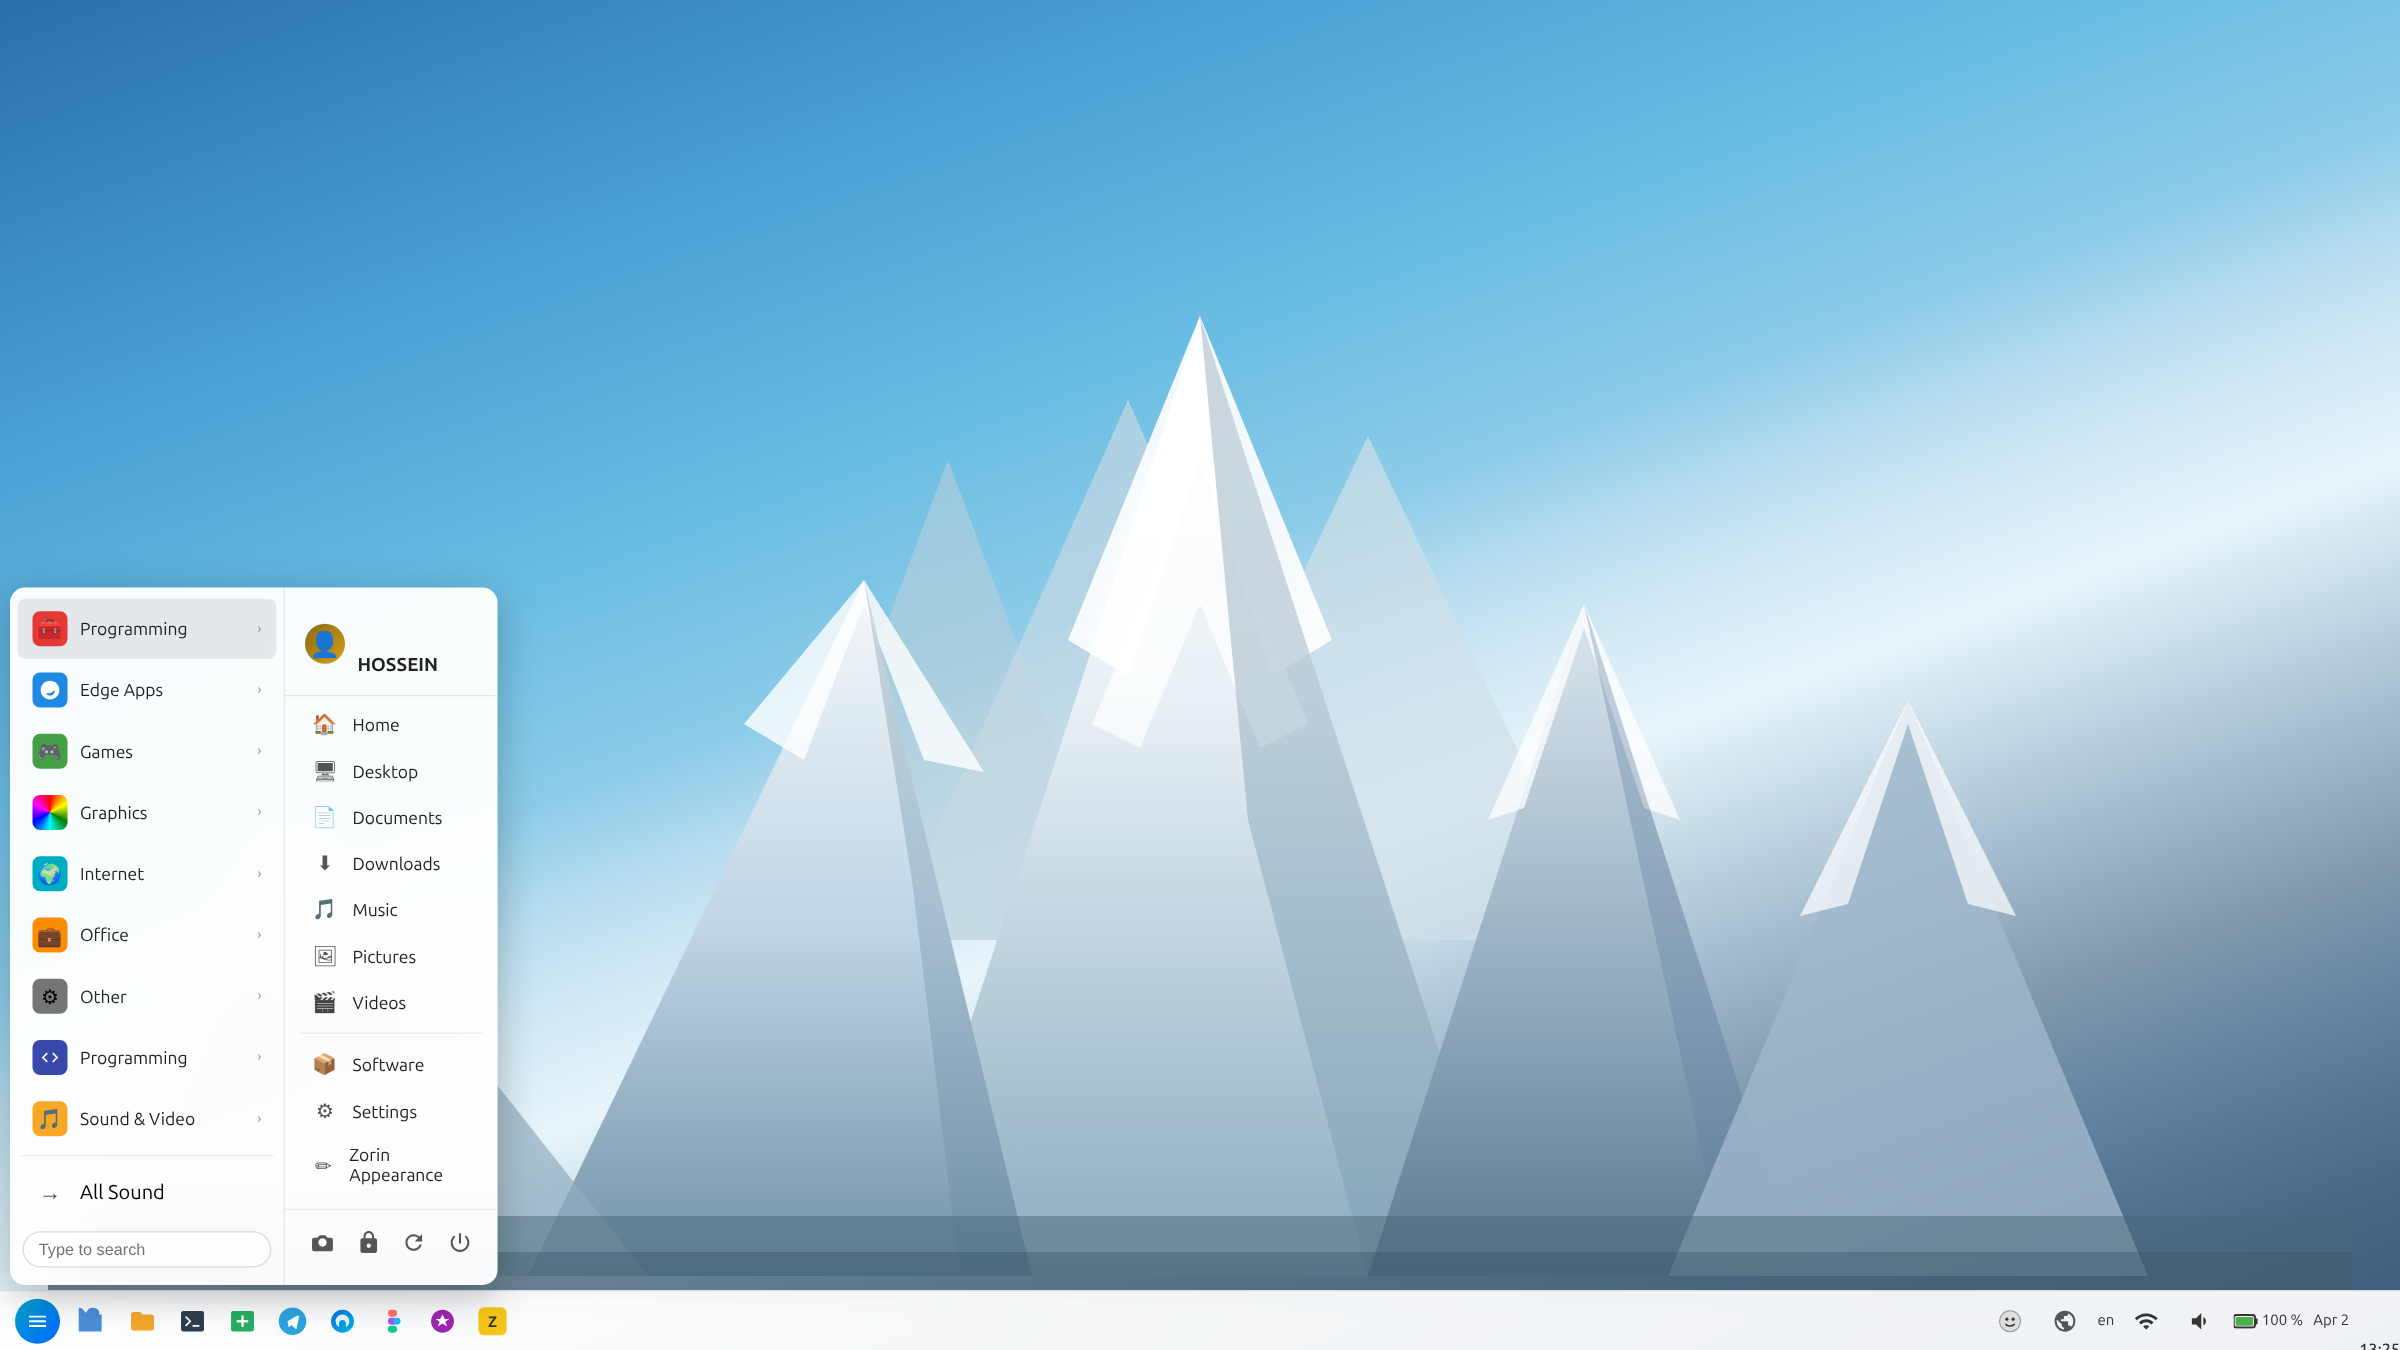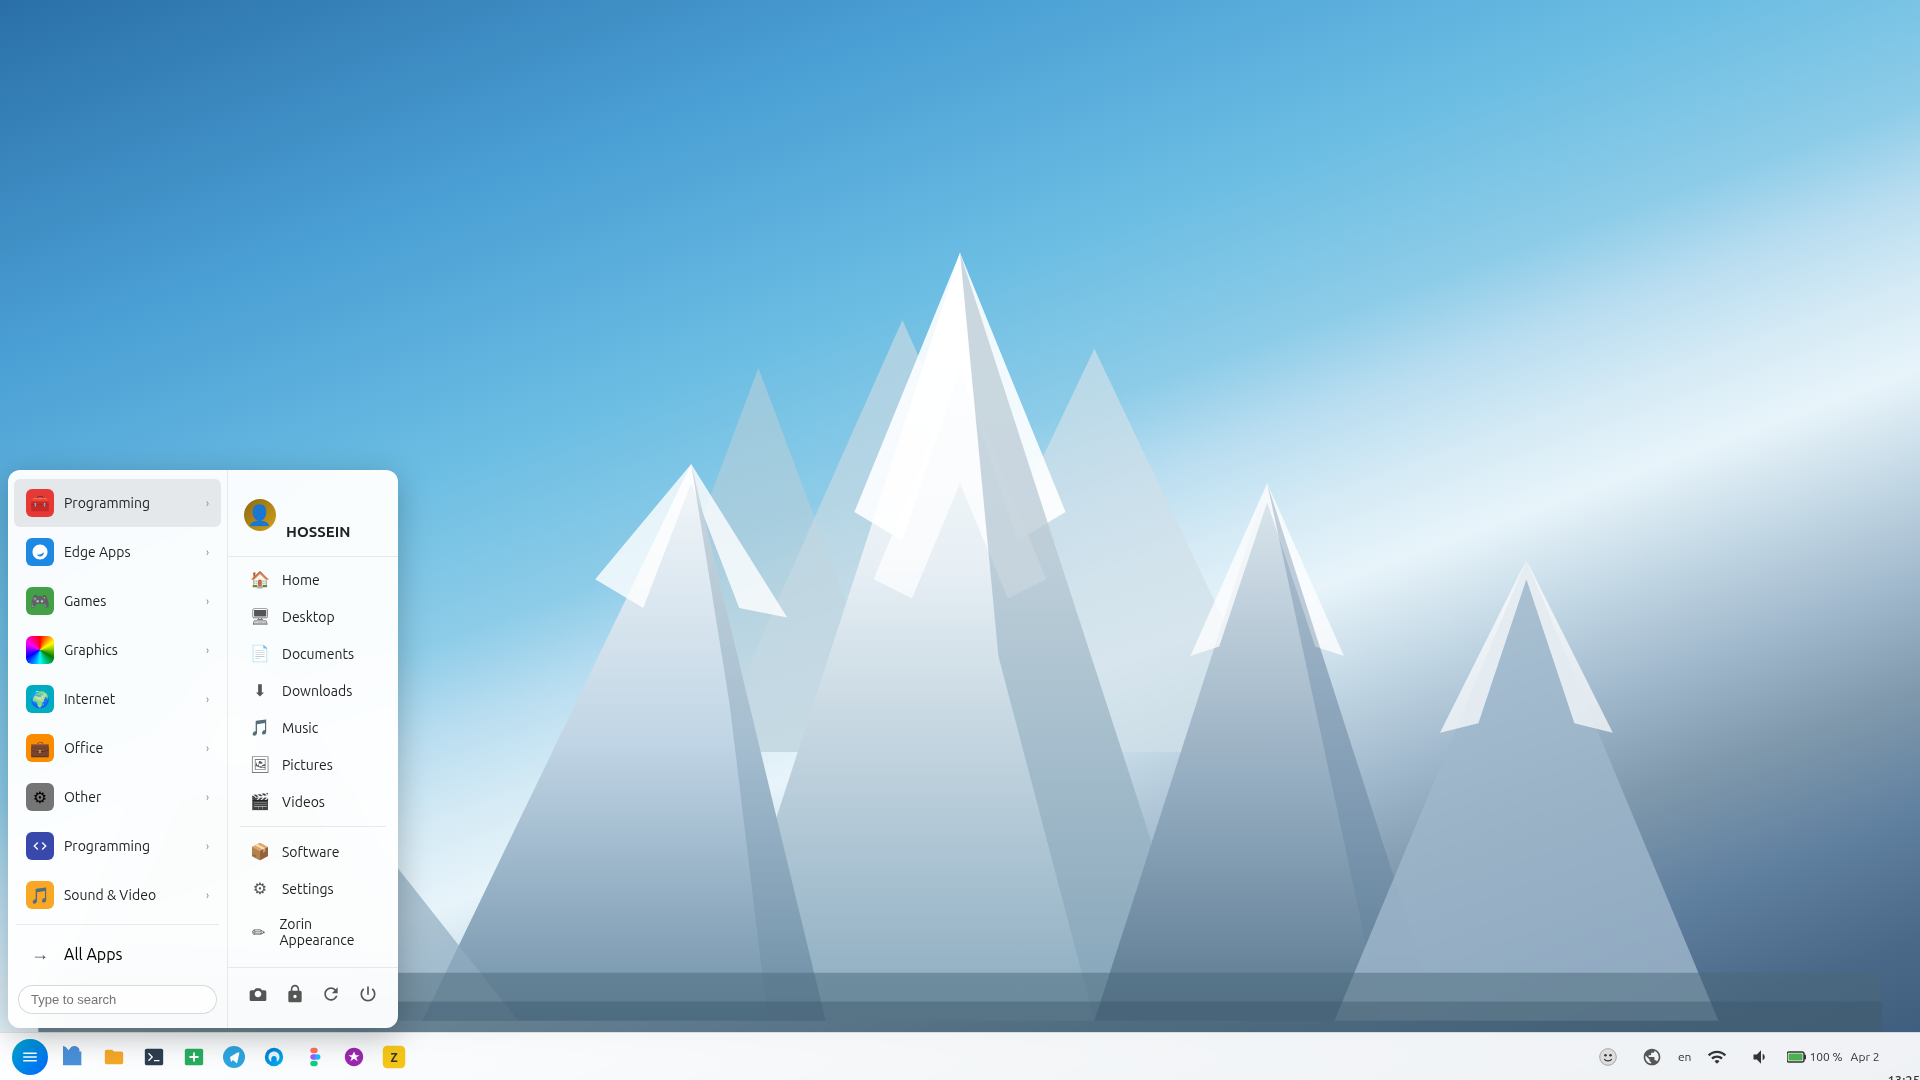--- a/index.html
+++ b/index.html
@@ -423,21 +423,21 @@
         <span class="arrow">›</span>
       </div>
     </div>
 
     <div class="menu-divider"></div>
 
     <div class="menu-all-apps">
       <div style="width:28px;height:28px;display:flex;align-items:center;justify-content:center;">
         <span style="font-size:18px;color:#555;">→</span>
       </div>
-      <span class="cat-label">All Apps</span>
+      <span class="cat-label">All Sound</span>
     </div>
 
     <input class="menu-search" type="text" placeholder="Type to search" style="">
   </div>
 
   <div class="menu-right">
 
     <div class="menu-user">
       <div class="user-avatar">
         <span style="font-size:20px;">👤</span>

